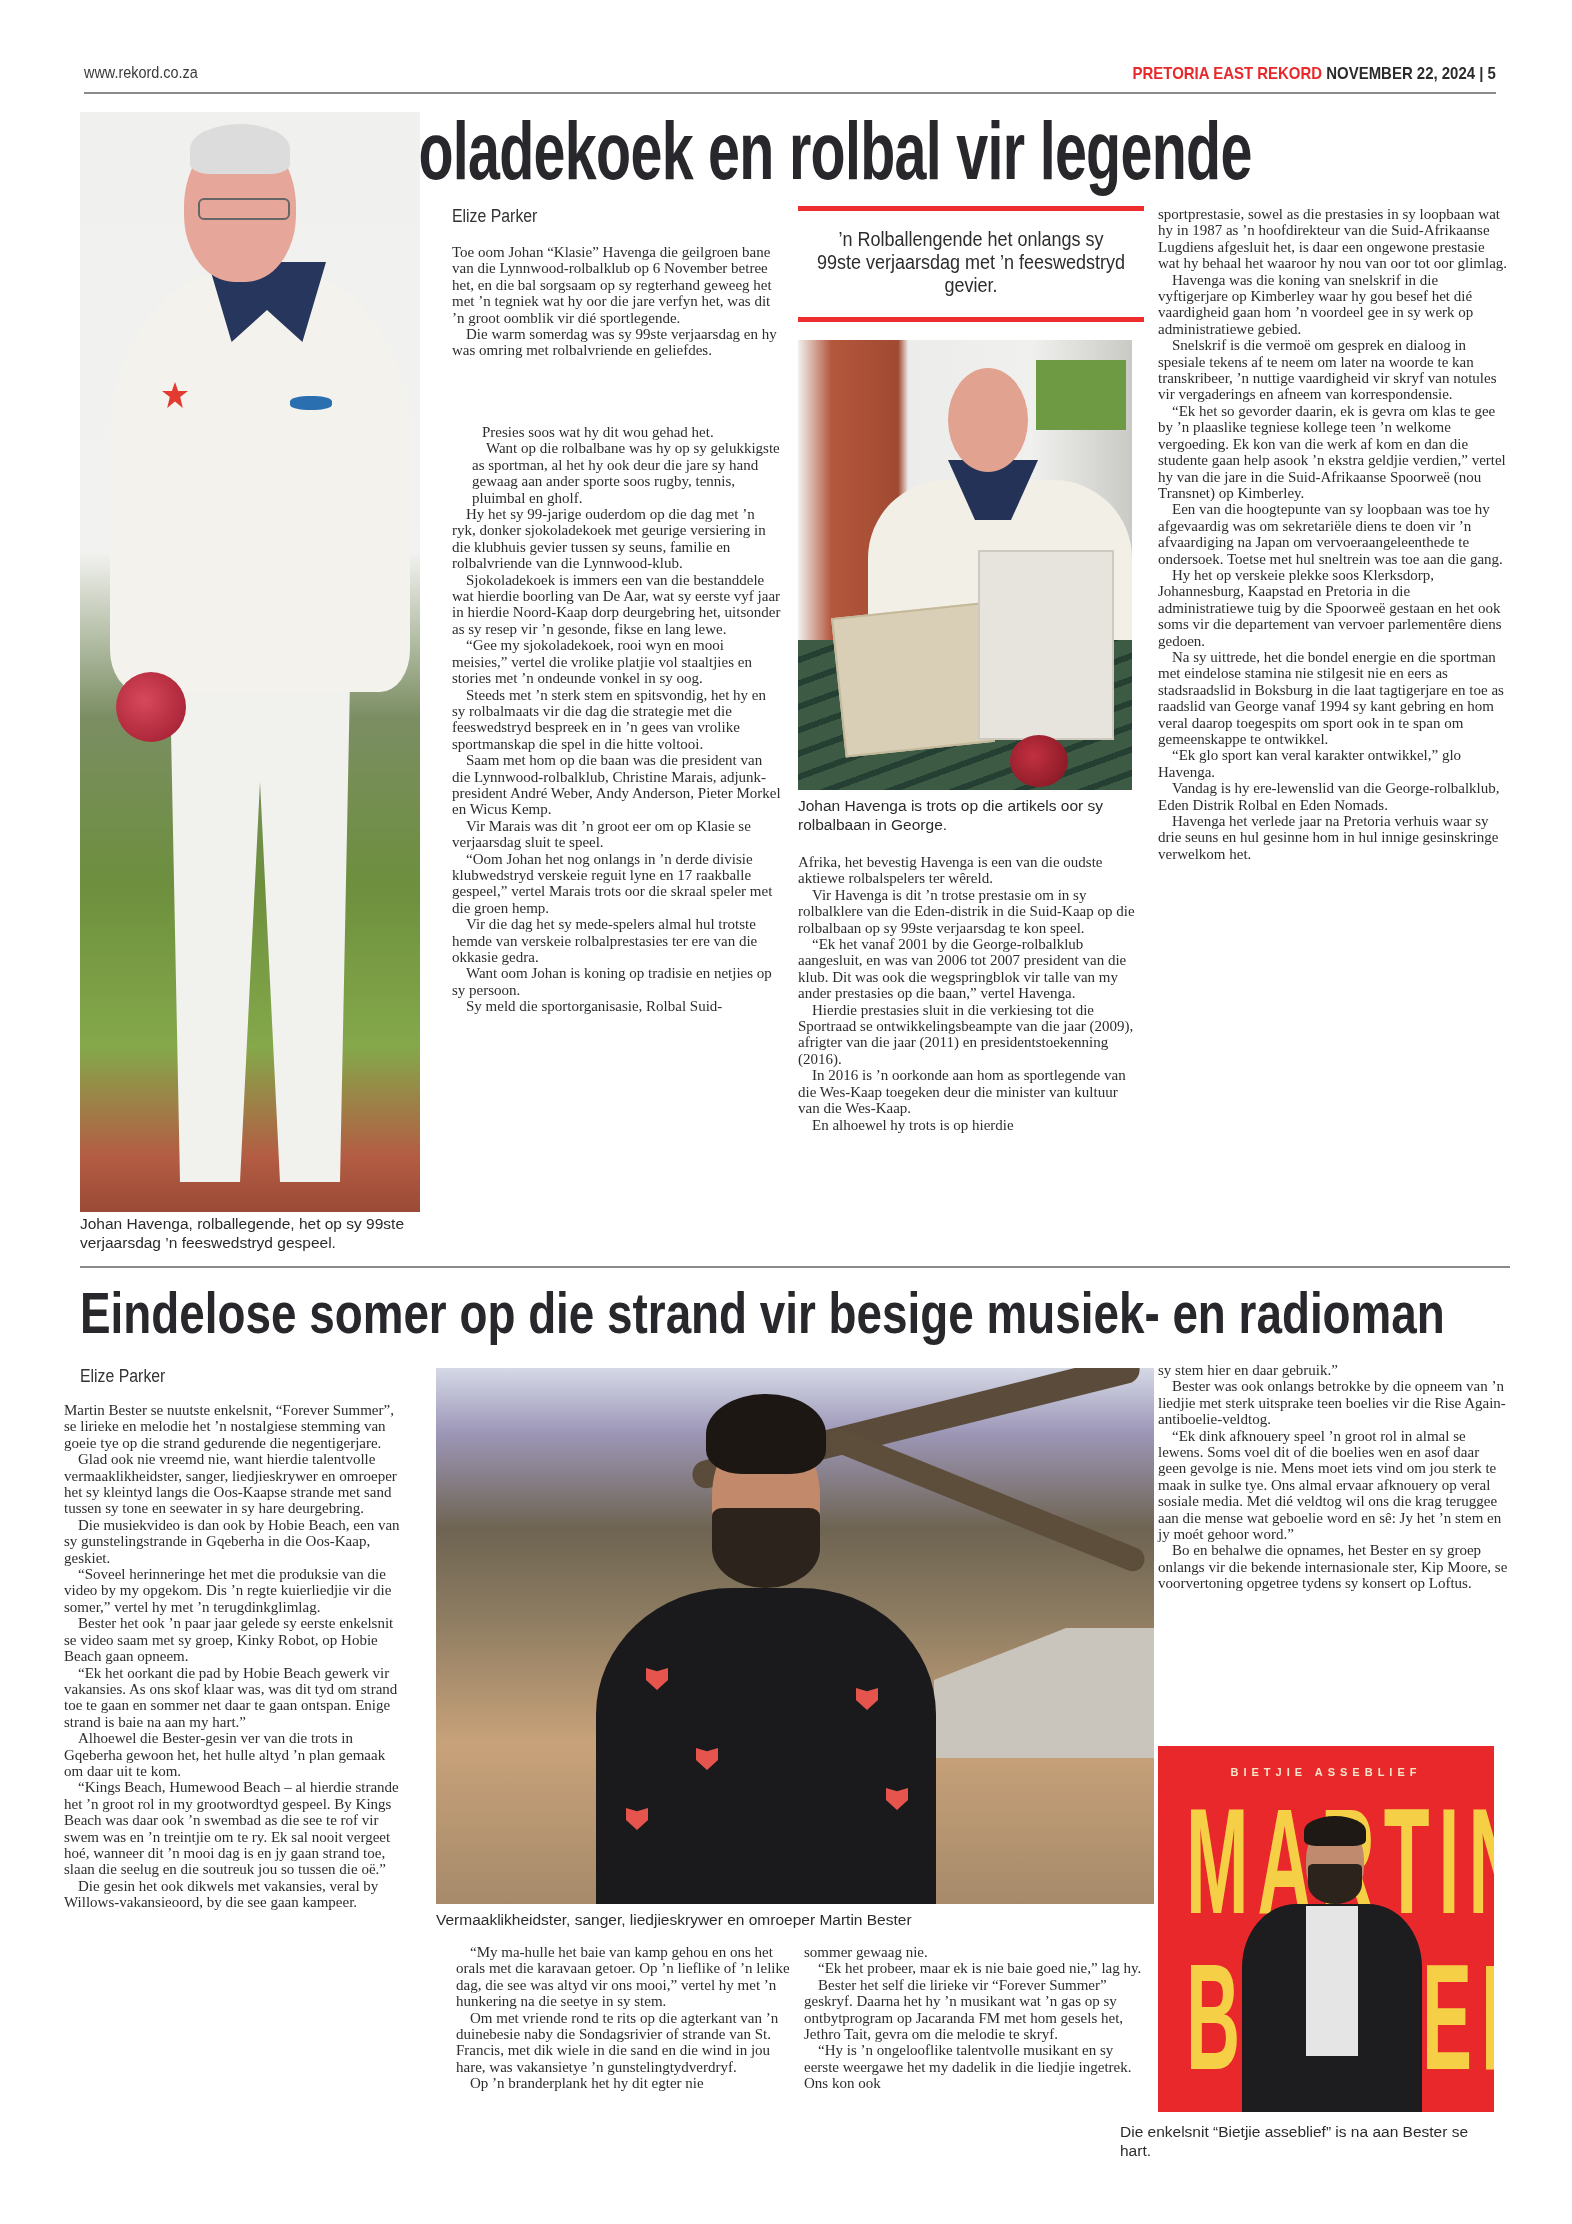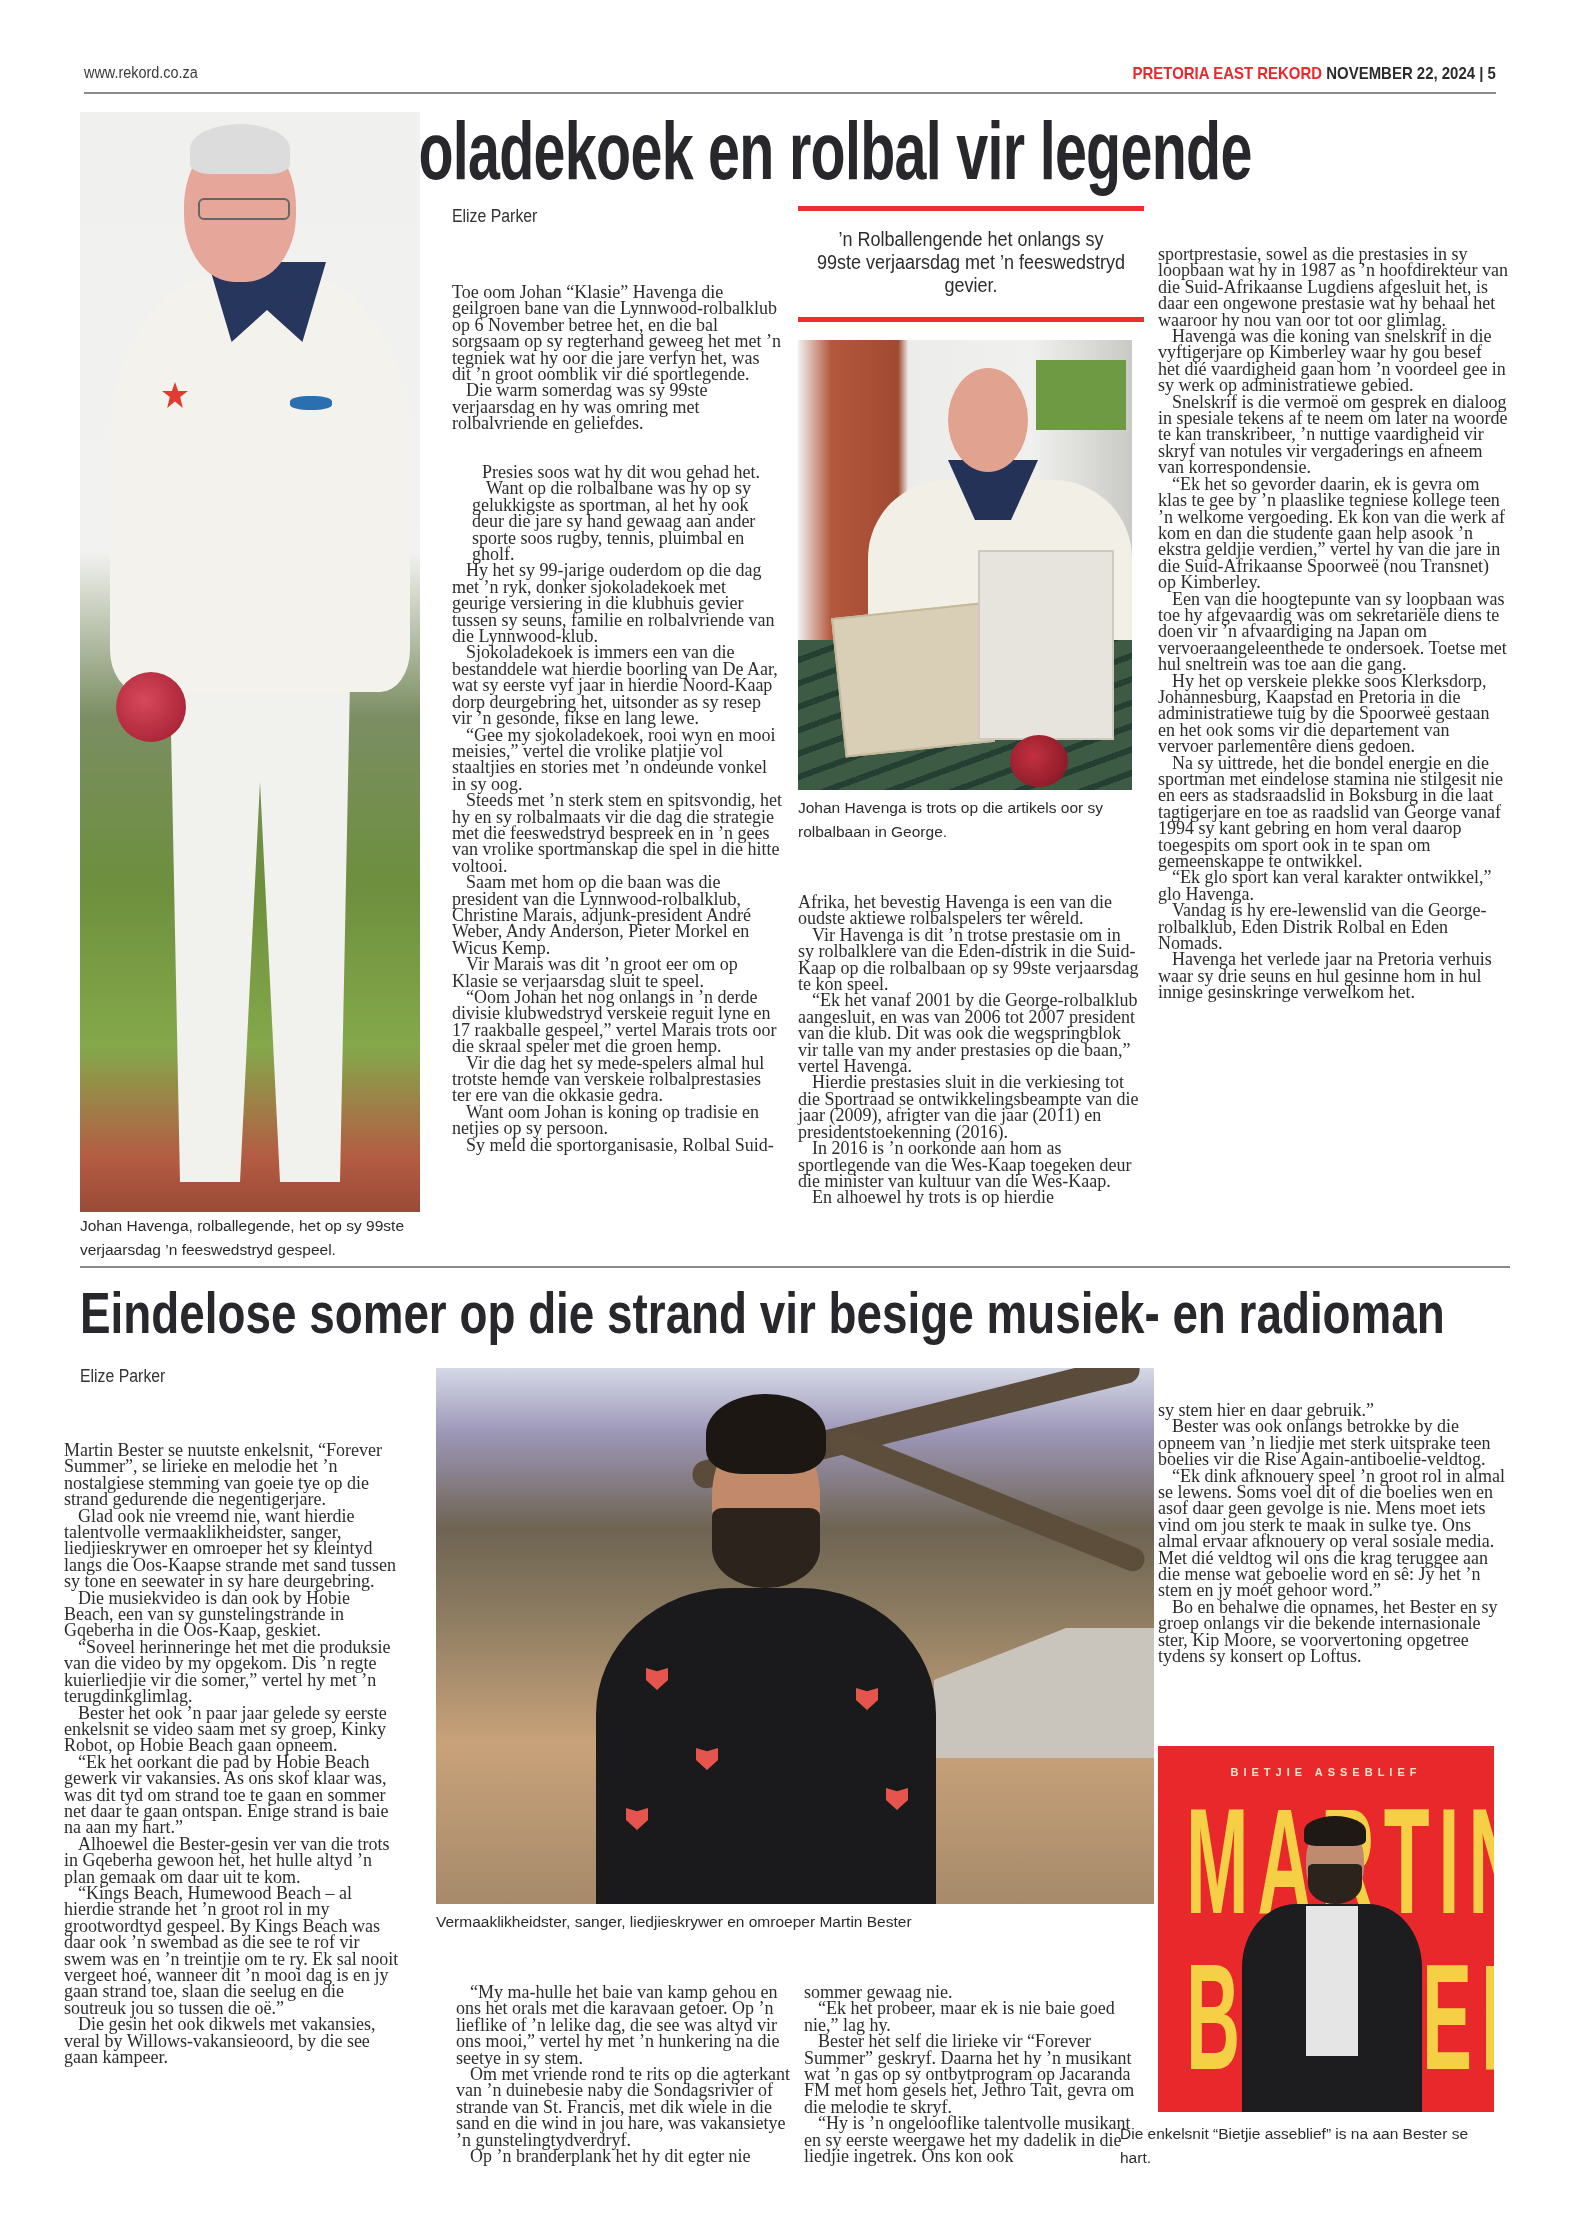--- a/index.html
+++ b/index.html
@@ -19,27 +19,27 @@
     .p1-head { position: absolute; left: 104px; top: 20px; width: 112px; height: 150px; border-radius: 50% 50% 45% 45%; background: #e6a79a; }
     .p1-hair { position: absolute; left: 110px; top: 12px; width: 100px; height: 50px; border-radius: 50% 50% 20% 20%; background: #dcdcdc; }
     .p1-glasses { position: absolute; left: 118px; top: 86px; width: 92px; height: 22px; border: 2px solid #666; border-radius: 6px; }
     .p1-collar { position: absolute; left: 128px; top: 150px; width: 118px; height: 80px; background: #27365c; clip-path: polygon(0 0, 100% 0, 80% 100%, 50% 60%, 20% 100%); }
     .p1-body { position: absolute; left: 30px; top: 160px; width: 300px; height: 420px; background: #f4f2ec; border-radius: 40% 40% 10% 10%; }
     .p1-legs { position: absolute; left: 80px; top: 570px; width: 200px; height: 500px; background: #f1f1ee; clip-path: polygon(5% 0, 95% 0, 90% 100%, 60% 100%, 50% 20%, 40% 100%, 10% 100%); }
     .p1-ball { position: absolute; left: 36px; top: 560px; width: 70px; height: 70px; border-radius: 50%; background: radial-gradient(circle at 40% 40%, #d8485c, #9c1a2c); }
     .p1-logo-rose { position: absolute; left: 82px; top: 270px; width: 26px; height: 26px; background: #e23b2f; clip-path: polygon(50% 0, 62% 35%, 100% 35%, 70% 58%, 80% 100%, 50% 75%, 20% 100%, 30% 58%, 0 35%, 38% 35%); }
     .p1-logo-bowler { position: absolute; left: 210px; top: 284px; width: 42px; height: 14px; border-radius: 40%; background: #2a6fb0; }
 
-    .cap { position: absolute; font-family: "Liberation Sans", sans-serif; font-size: 15.5px; line-height: 24px; color: #2b2b2b; }
+    .cap { position: absolute; font-family: "Liberation Sans", sans-serif; font-size: 15.5px; line-height: 19px; color: #2b2b2b; }
     .cap1 { left: 80px; top: 1214px; width: 350px; }
 
     .byline { position: absolute; font-family: "Liberation Sans", sans-serif; font-size: 18px; color: #333; transform: scaleX(0.88); transform-origin: left; white-space: nowrap; }
     .byline1 { left: 452px; top: 206px; }
 
-    .col { position: absolute; font-size: 18px; line-height: 16.4px; color: #2d2d2d; margin-top: 40px; }
+    .col { position: absolute; font-size: 15px; line-height: 16.4px; color: #2d2d2d; }
     .col p { text-indent: 14px; }
     .col p.noind { text-indent: 0; }
     .col1a { left: 452px; top: 244px; width: 330px; }
     .col1b { left: 452px; top: 424px; width: 330px; }
     .col1b p:nth-child(1) { padding-left: 16px; }
     .col1b p:nth-child(2) { padding-left: 20px; }
 
     .pullquote { position: absolute; left: 798px; top: 206px; width: 346px; height: 116px; }
     .pq-rule { position: absolute; left: 0; width: 100%; height: 5px; background: #ee2d2d; }
     .pq-rule.top { top: 0; }

